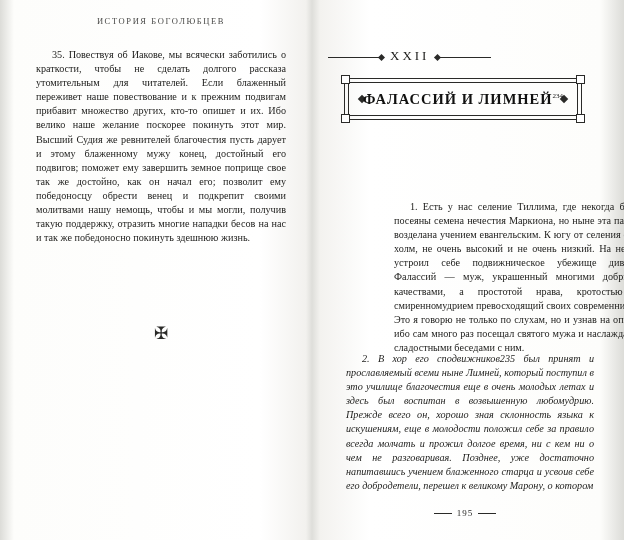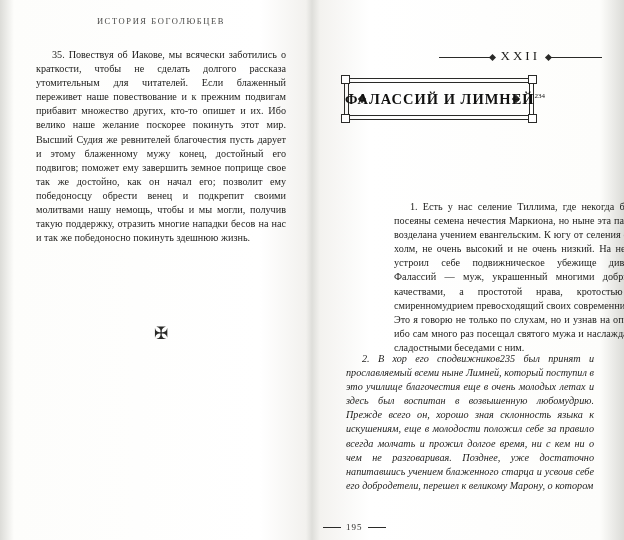--- a/index.html
+++ b/index.html
@@ -88,21 +88,21 @@
     font-size: 17px;
     line-height: 1;
   }
 
   
   .chapter-number {
     position: absolute;
     top: 48px;
     left: 0;
     width: 100%;
-    text-align: right;
+    text-align: left;
     font-size: 13px;
     letter-spacing: 3px;
     color: #1c1c1a;
   }
   .chapter-number .rule {
     display: inline-block;
     width: 52px;
     height: 1px;
     background: #2a2a28;
     vertical-align: middle;
@@ -117,21 +117,21 @@
     background: #2a2a28;
     transform: rotate(45deg);
   }
   .chapter-number .rule.left::after { right: -4px; }
   .chapter-number .rule.right::after { left: -4px; }
 
   .title-frame {
     position: absolute;
     top: 78px;
     left: 26px;
-    width: 190px;
+    width: 238px;
     height: 42px;
     border: 1.6px solid #2a2a28;
     box-sizing: border-box;
   }
   .title-frame .inner {
     position: absolute;
     left: 3px; top: 3px; right: 3px; bottom: 3px;
     border: 0.8px solid #2a2a28;
     box-sizing: border-box;
   }
@@ -171,24 +171,24 @@
     top: 50%;
     transform: translateY(-50%) rotate(45deg);
     width: 6px; height: 6px;
     background: #2a2a28;
   }
   .title-diamond.l { left: 14px; }
   .title-diamond.r { right: 14px; }
 
   .folio {
     position: absolute;
-    bottom: 8px;
+    bottom: 22px;
     left: 0;
     width: 100%;
-    text-align: left;
+    text-align: center;
     font-size: 9px;
     color: #2a2a28;
     letter-spacing: 1px;
   }
   .folio .dash {
     display: inline-block;
     width: 18px;
     height: 1px;
     background: #2a2a28;
     vertical-align: middle;

